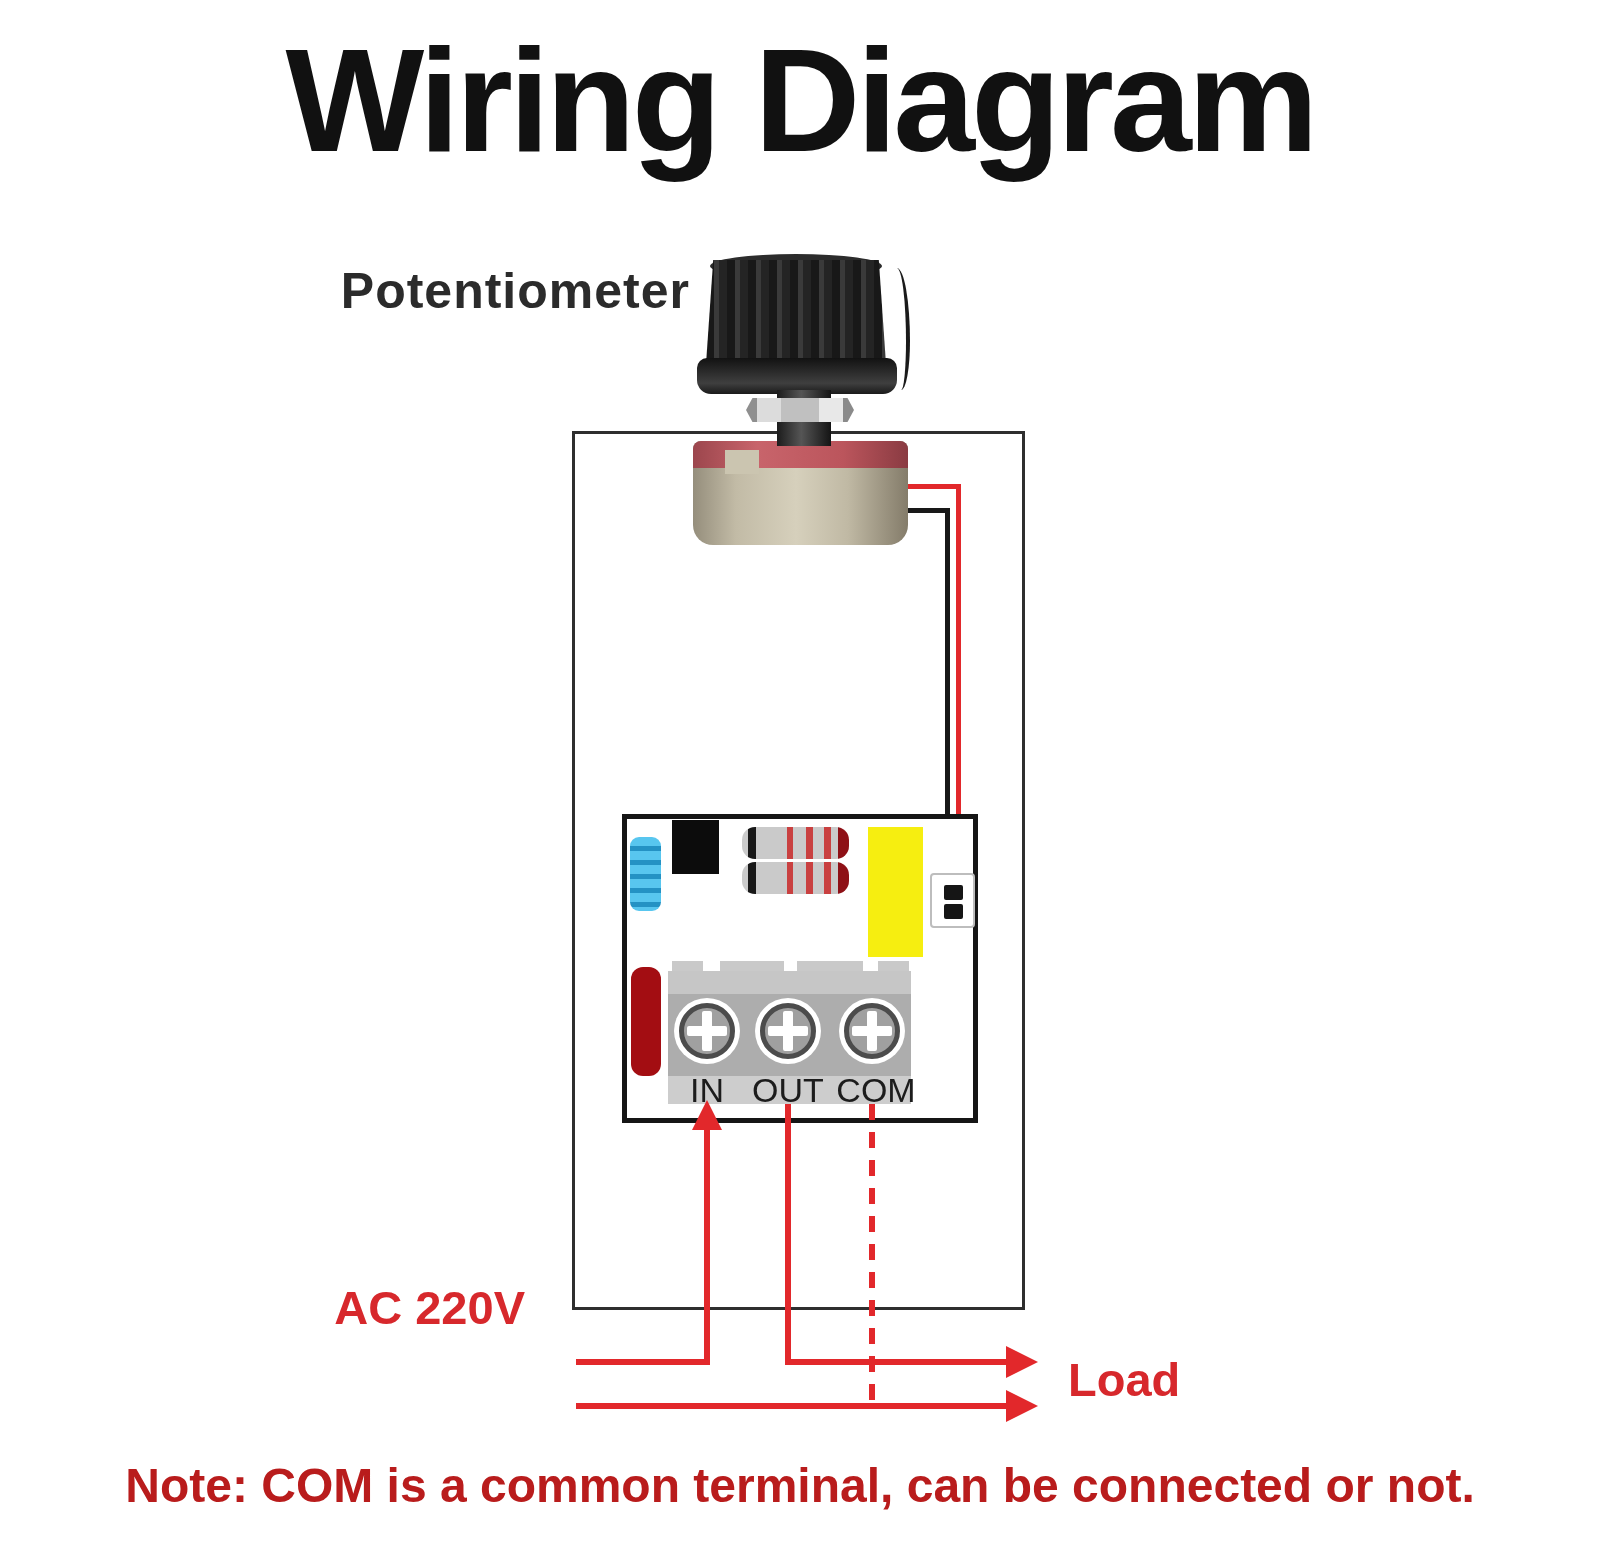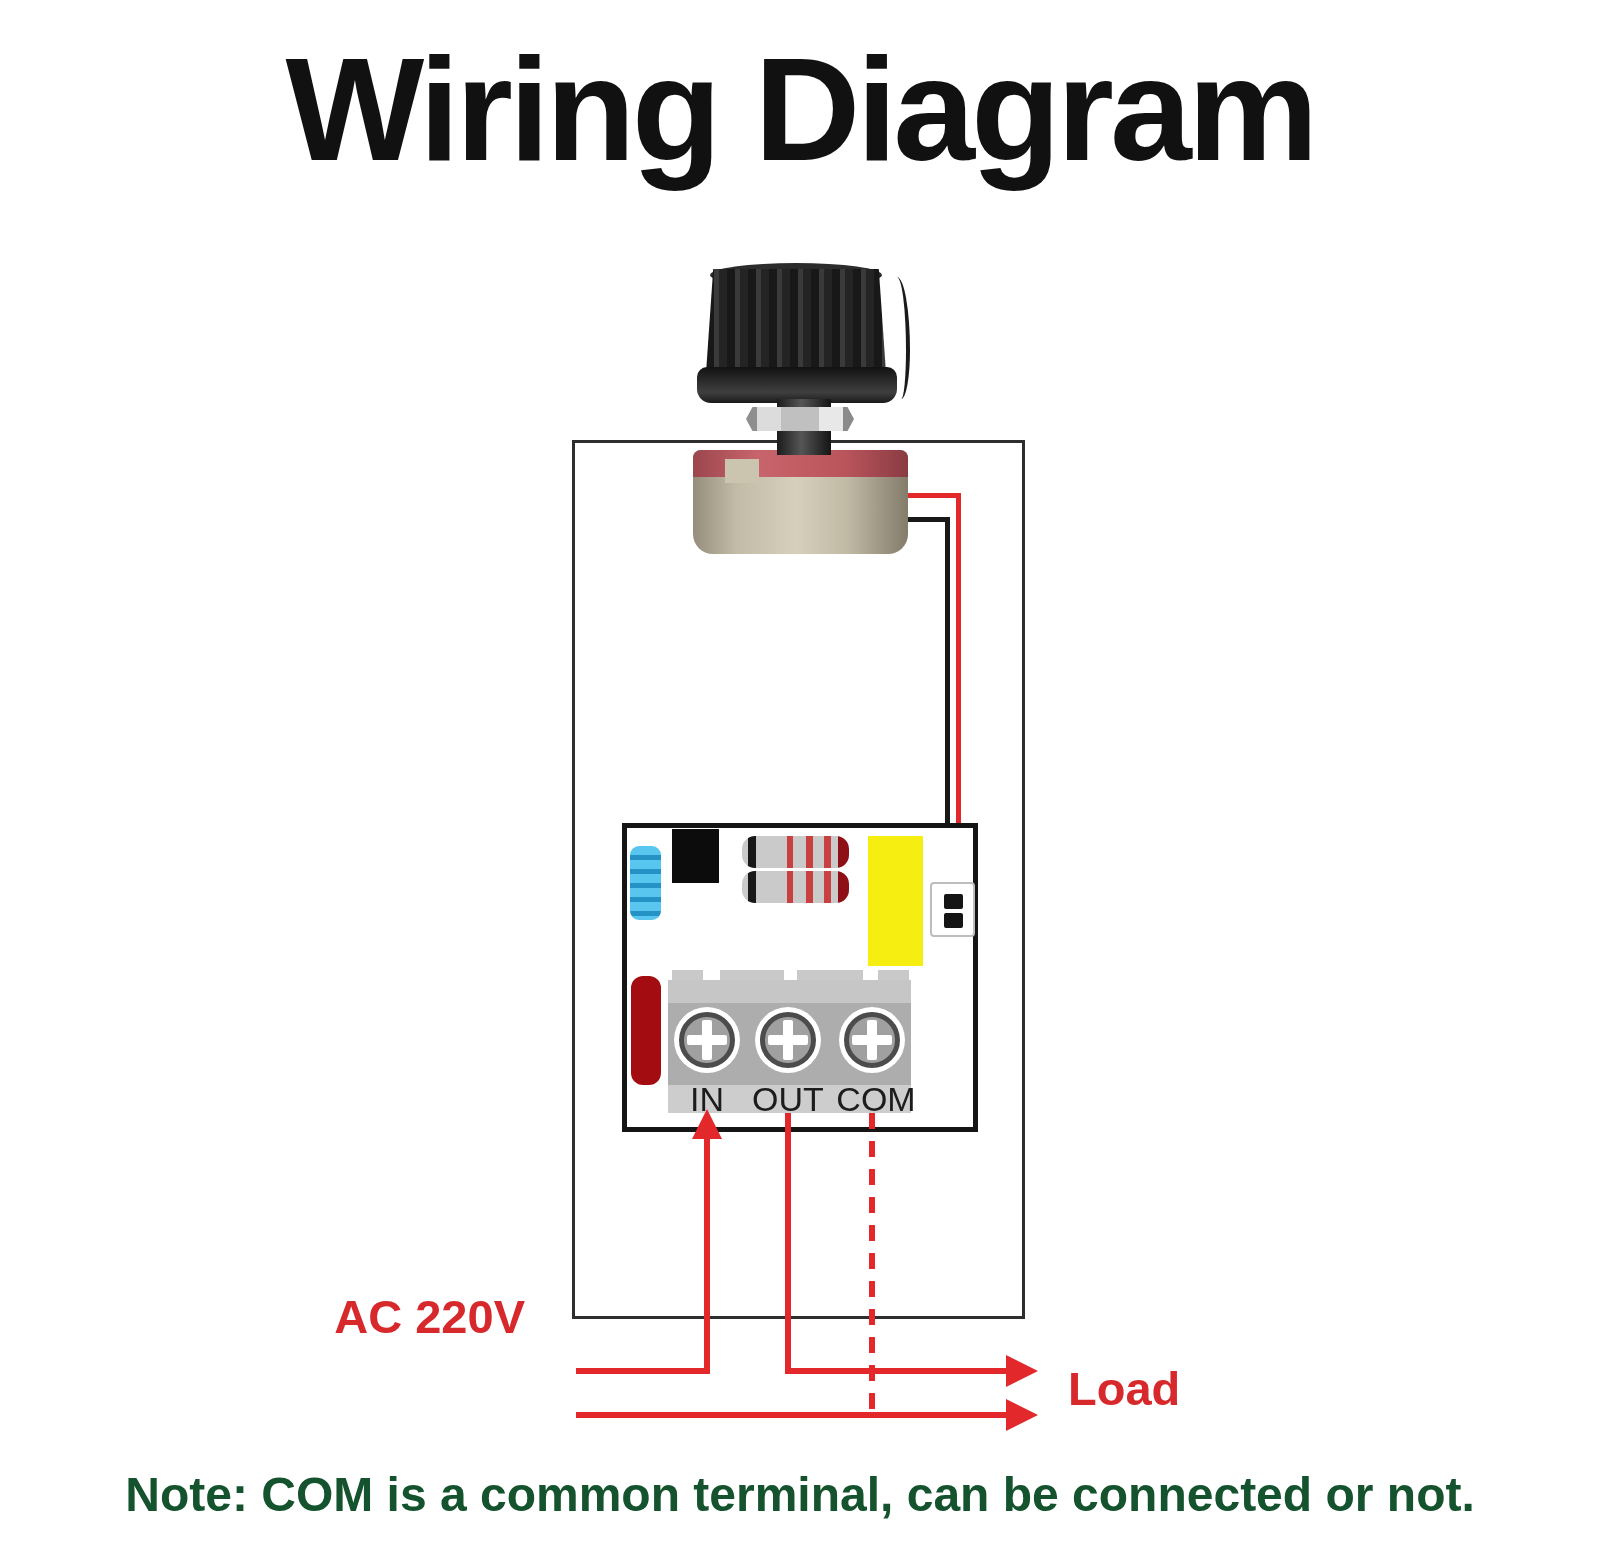--- a/index.html
+++ b/index.html
@@ -1,31 +1,31 @@
 <!DOCTYPE html>
 <html><head>
 <meta charset="utf-8">
 <style>
   html,body{margin:0;padding:0;background:#ffffff;}
   .canvas{
     position:relative;width:1600px;height:1564px;background:#ffffff;overflow:hidden;
     font-family:"Liberation Sans","DejaVu Sans",sans-serif;
   }
-  .abs{position:absolute;margin-top:9px;}
+  .abs{position:absolute;}
 
   
   .title{left:0;top:16px;width:1600px;text-align:center;
     font-size:147px;font-weight:700;color:#111;letter-spacing:-4px;white-space:nowrap;}
   .pot-label{left:300px;top:262px;width:390px;text-align:right;
     font-size:50px;font-weight:700;color:#2b2b2b;letter-spacing:1px;}
   .ac-label{left:295px;top:1280px;width:230px;text-align:right;
     font-size:47px;font-weight:700;color:#d7282c;}
   .load-label{left:1068px;top:1352px;font-size:47px;font-weight:700;color:#d7282c;}
   .note{left:0;top:1458px;width:1600px;text-align:center;
-    font-size:48px;font-weight:700;color:#14532d;white-space:nowrap;}
+    font-size:48px;font-weight:700;color:#b91c1c;white-space:nowrap;}
 
   
   .knob-top{left:710px;top:254px;width:172px;height:24px;border-radius:50%;background:#2c2c2c;}
   .knob-body{left:706px;top:260px;width:180px;height:104px;
     clip-path:polygon(4% 0,96% 0,100% 100%,0 100%);
     background:repeating-linear-gradient(90deg,#181818 0 8px,#3a3a3a 8px 13px,#242424 13px 21px);}
   .knob-flange{left:697px;top:358px;width:200px;height:36px;border-radius:10px 10px 14px 14px;
     background:linear-gradient(180deg,#121212,#3f3f3f 70%,#1a1a1a);}
   .knob-arc{left:888px;top:268px;width:18px;height:122px;border-right:4px solid #1a1a1a;
     border-radius:0 60% 40% 0;background:transparent;}
@@ -106,20 +106,21 @@
     background:repeating-linear-gradient(180deg,#e2282b 0 16px,transparent 16px 28px);}
   .w-low-h{left:576px;top:1403px;width:434px;height:6px;}
   .a-load2{left:1006px;top:1390px;}
 </style>
 </head>
 <body>
 
 <div class="canvas">
 
   <div class="abs title">Wiring Diagram</div>
+  <div class="abs pot-label">Potentiometer</div>
 
   <div class="abs knob-top"></div>
   <div class="abs knob-body"></div>
   <div class="abs knob-flange"></div>
   <div class="abs knob-arc"></div>
 
   <div class="abs box"></div>
 
   <div class="abs shaft"></div>
   <div class="abs nut"></div>

